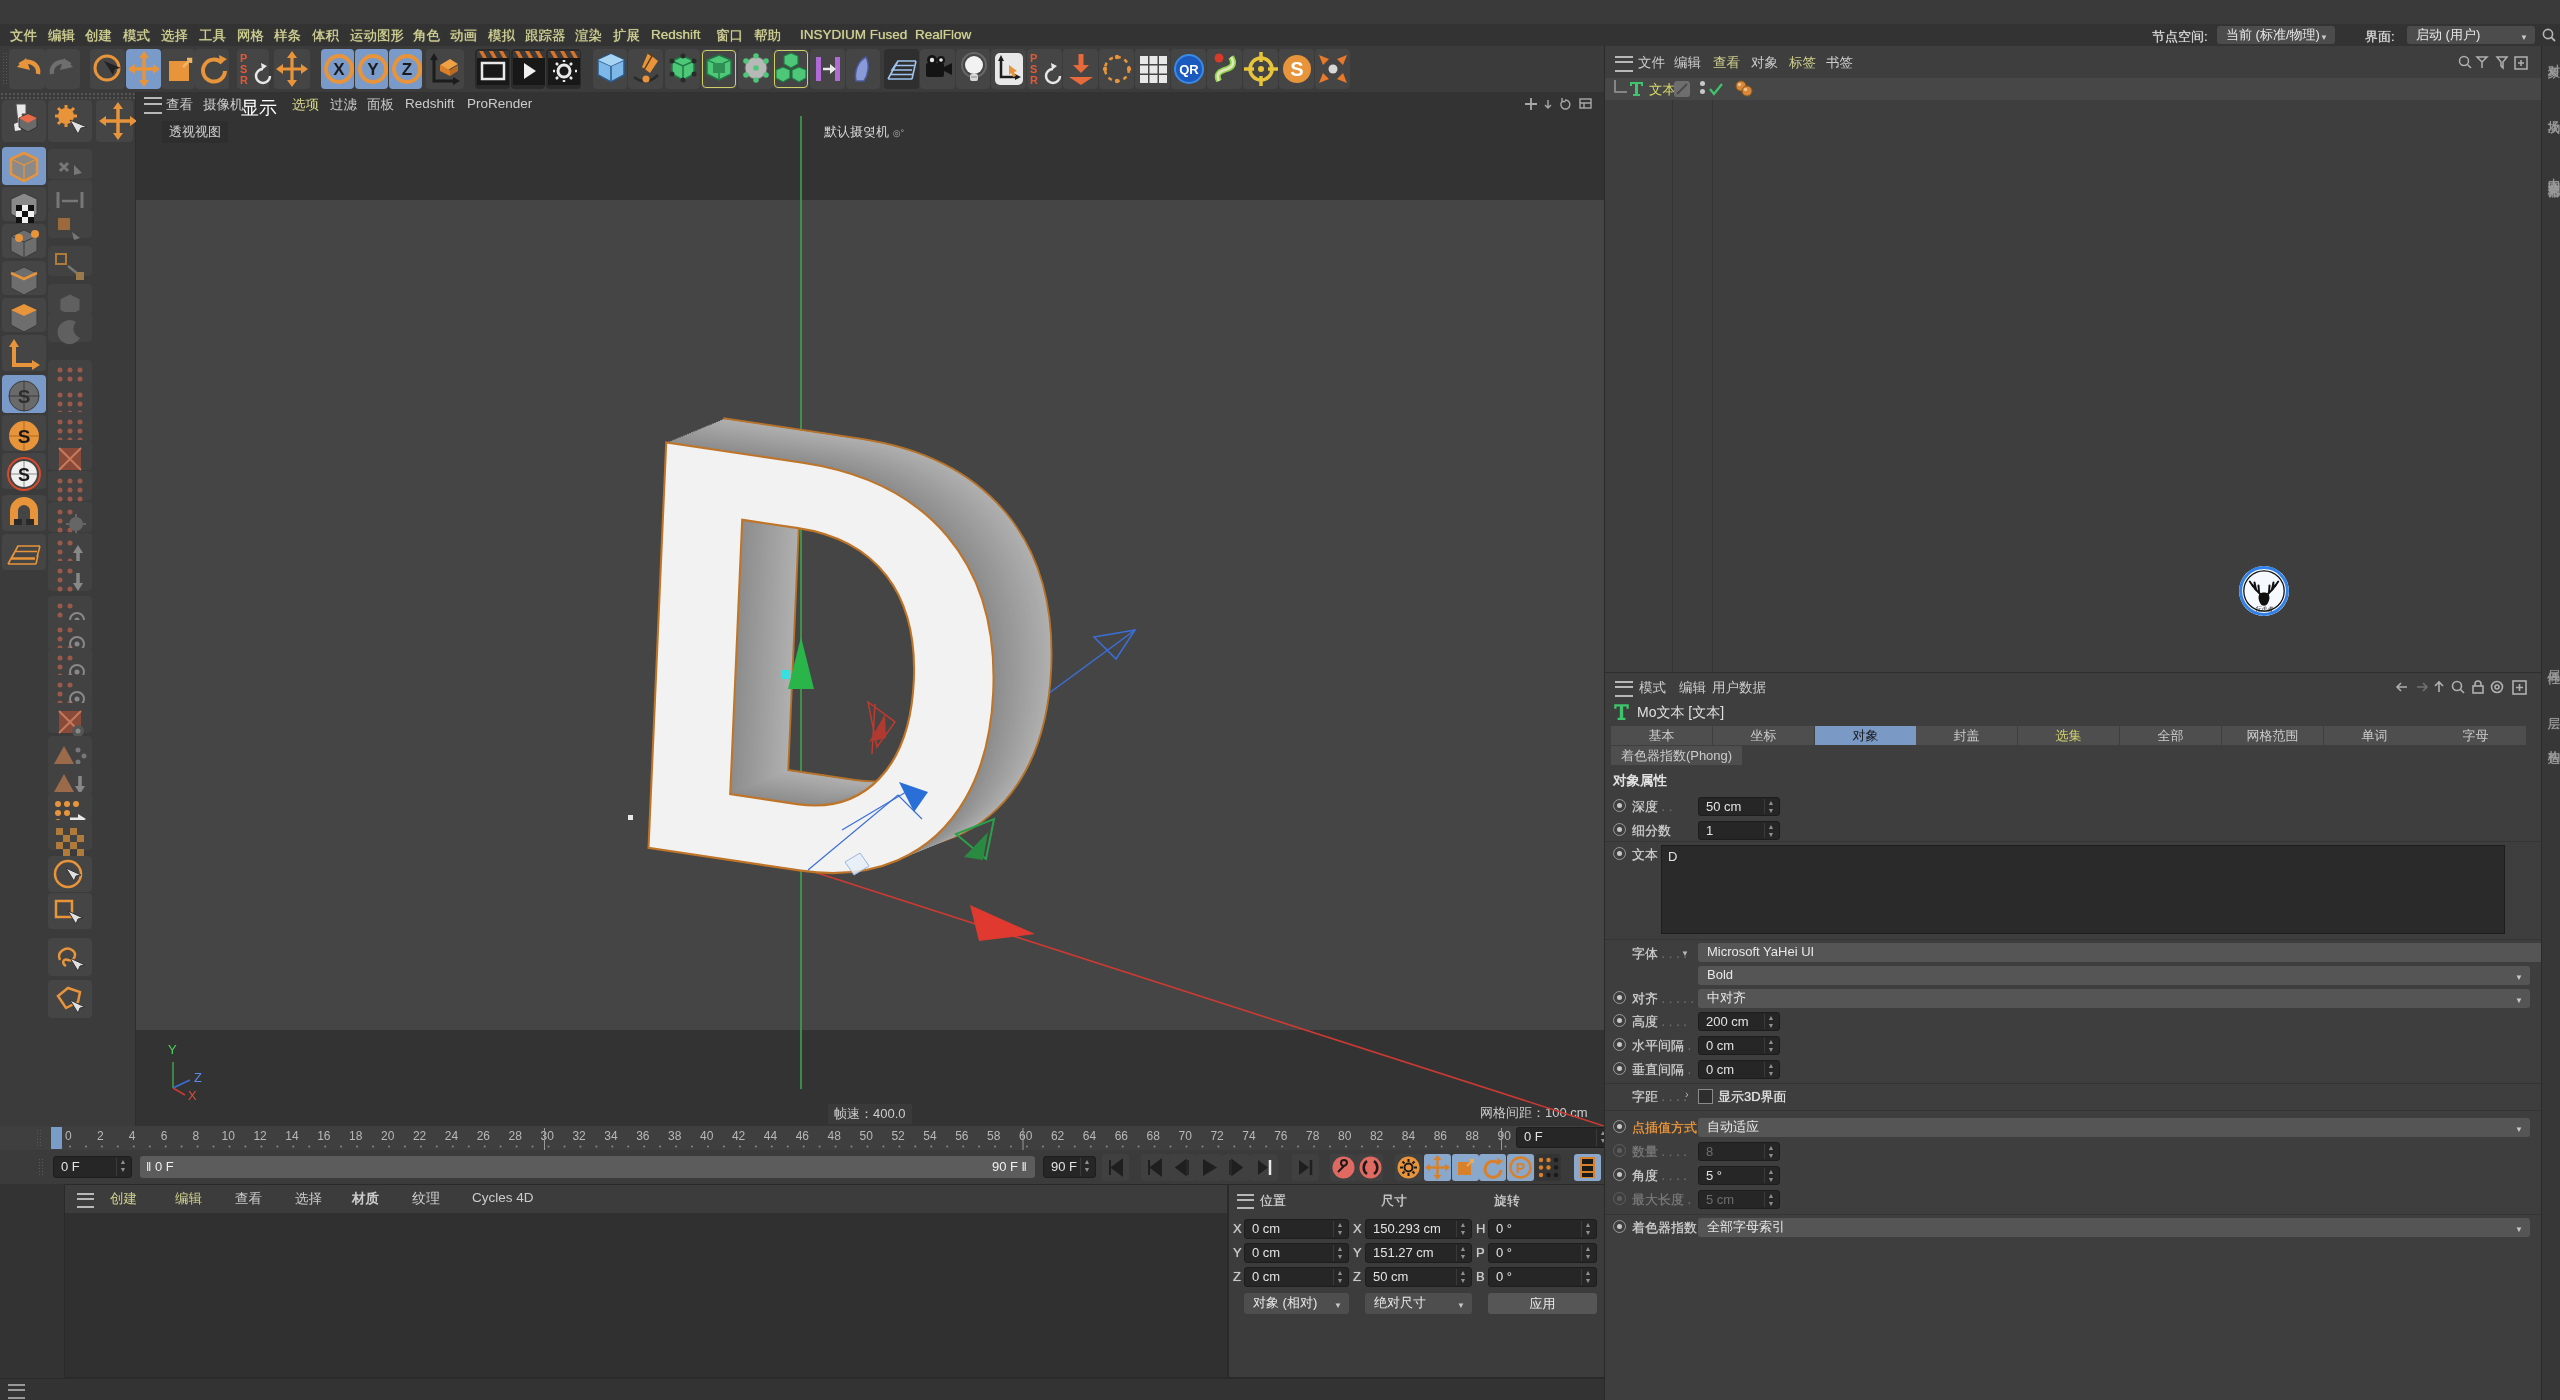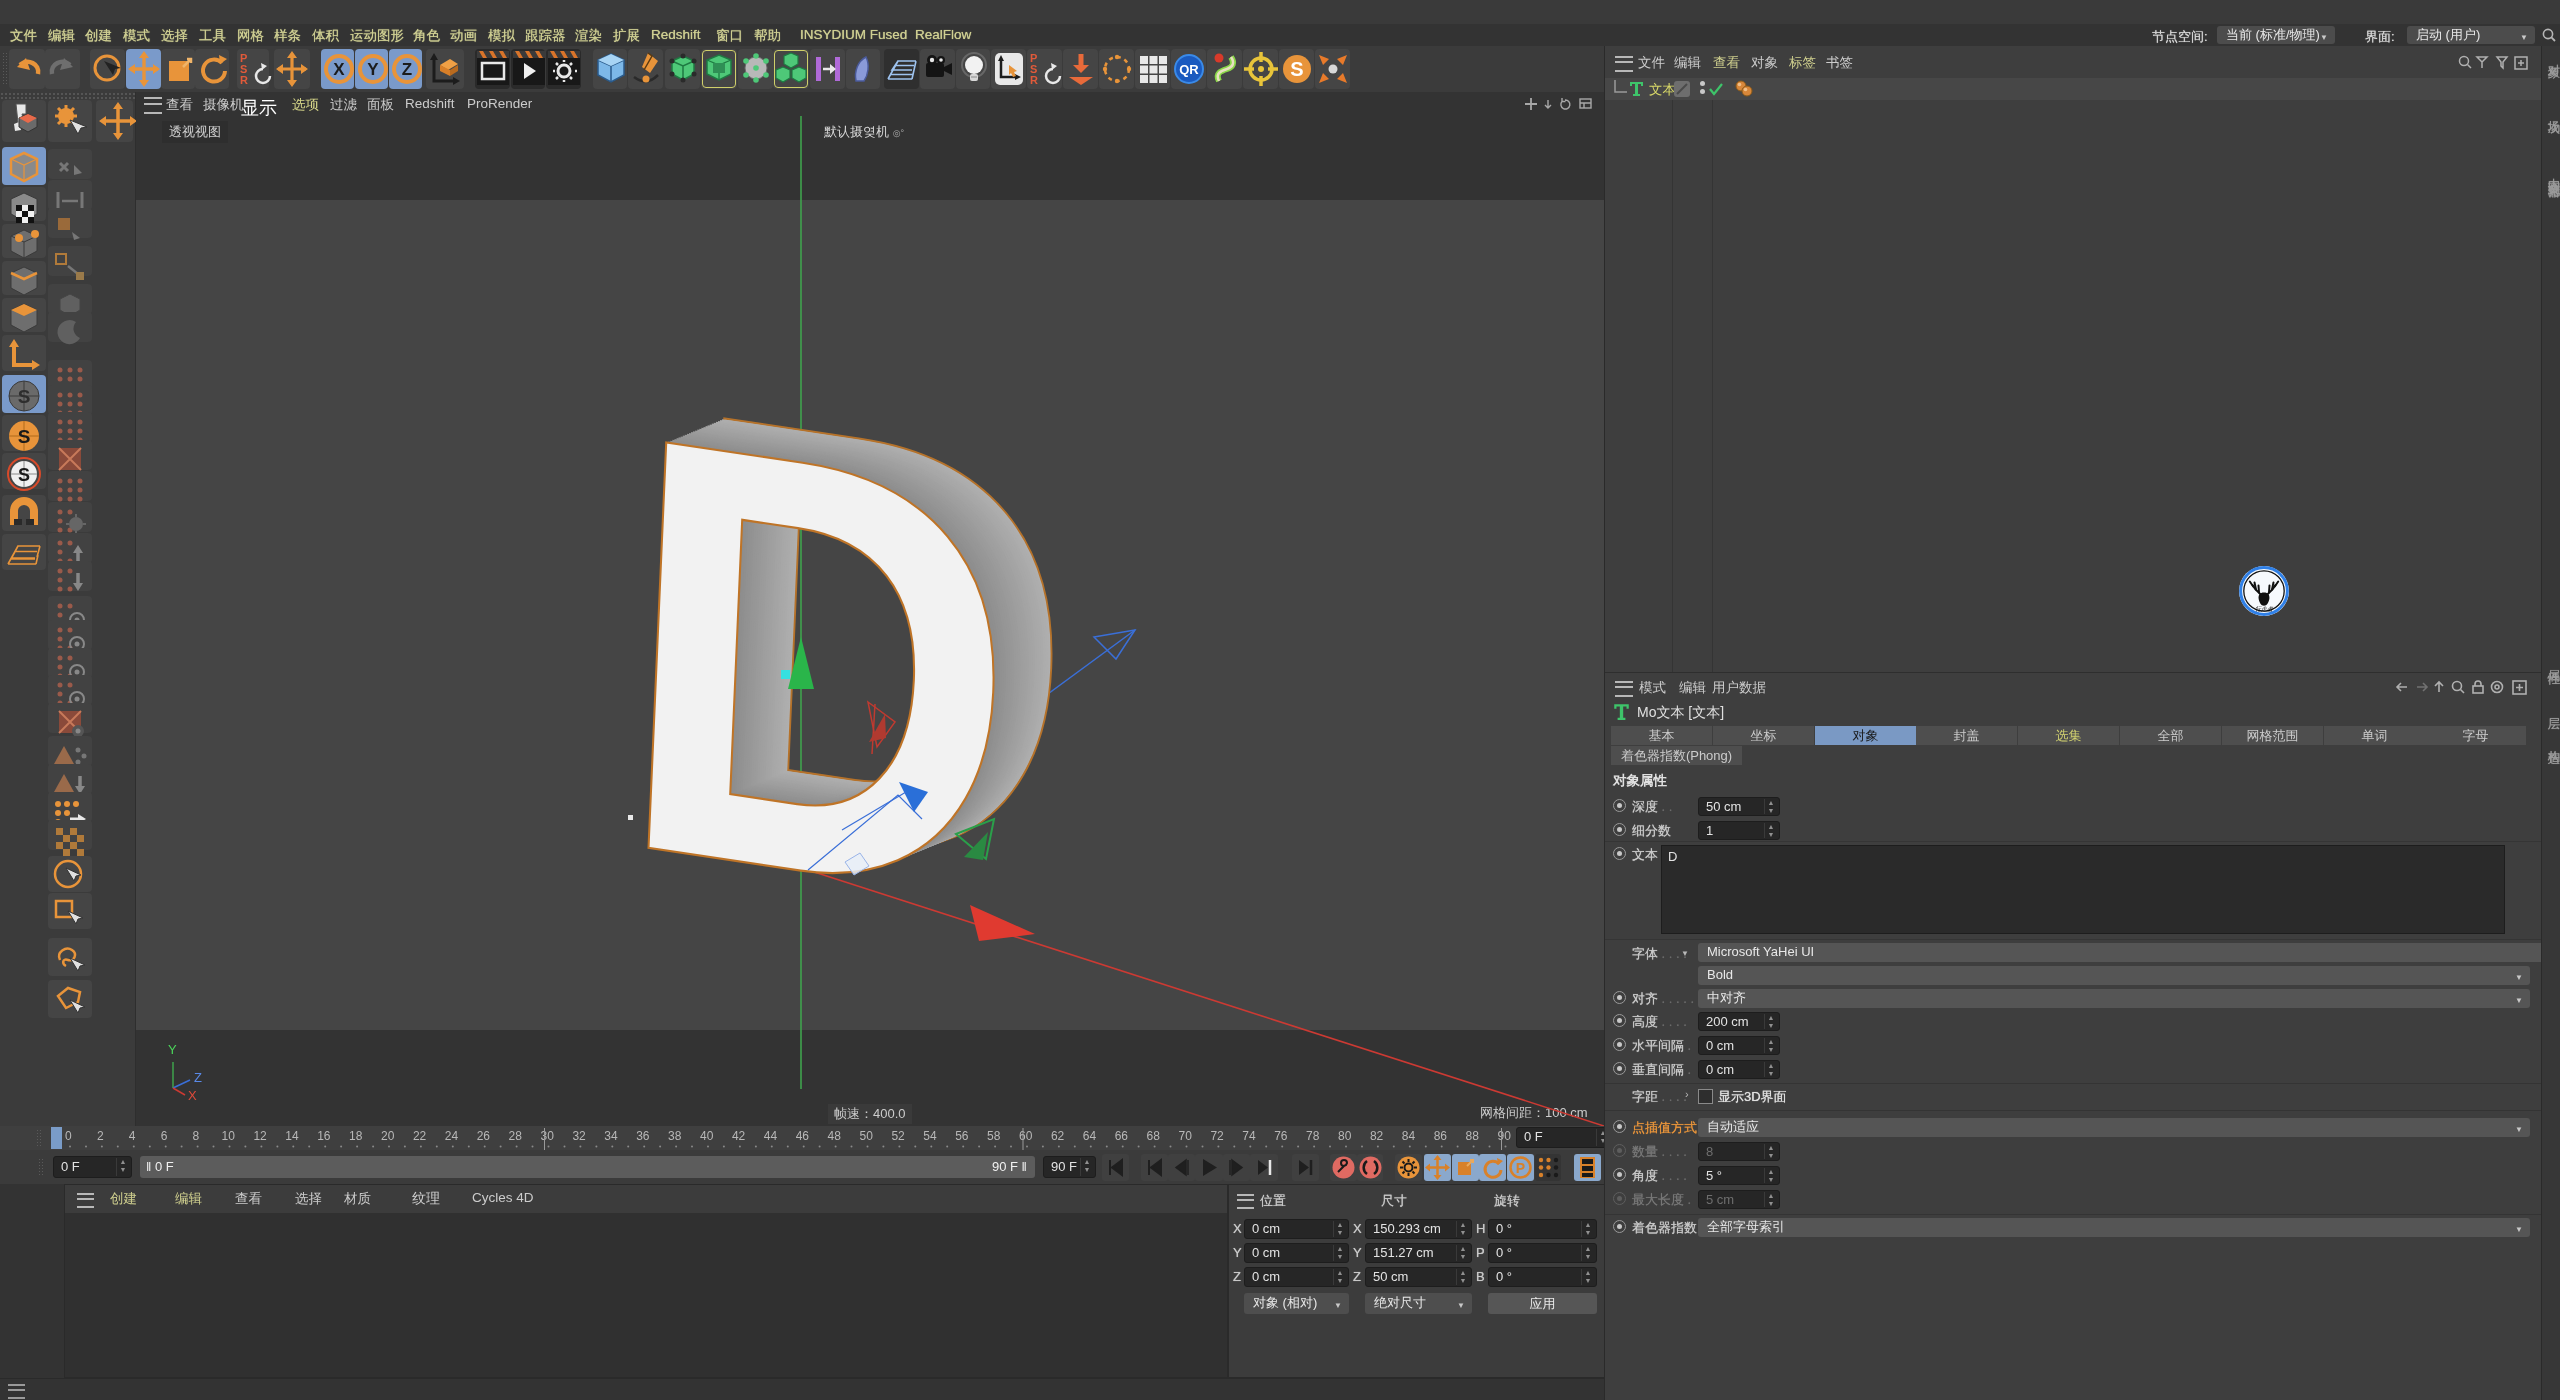--- a/index.html
+++ b/index.html
@@ -1081,21 +1081,21 @@
 <div class="a" style="left:0;top:1184px;width:1604px;height:194px;background:#333333;">
 <div class="a" style="left:64px;top:0;width:1164px;height:194px;background:#383838;border:1px solid #2a2a2a;box-sizing:border-box;">
 <div class="a" style="left:0;top:0;width:100%;height:28px;background:#3c3c3c;border-bottom:1px solid #2c2c2c;">
 <div class="a" style="left:12px;top:8px;width:17px;height:11px;border-top:2px solid #b8b8b8;border-bottom:2px solid #b8b8b8;">
             <div style="margin-top:2.5px;height:2px;background:#b8b8b8;"></div>
           </div>
 <div class="a" style="left:45px;top:5px;font-size:13.5px;color:#cfcf8e;">创建</div>
 <div class="a" style="left:110px;top:5px;font-size:13.5px;color:#cfcf8e;">编辑</div>
 <div class="a" style="left:170px;top:5px;font-size:13.5px;color:#cccccc;">查看</div>
 <div class="a" style="left:230px;top:5px;font-size:13.5px;color:#cccccc;">选择</div>
-<div class="a" style="left:279px;top:5px;font-size:13.5px;color:#cccccc;">材质</div>
+<div class="a" style="left:287px;top:5px;font-size:13.5px;color:#cccccc;font-weight:bold;">材质</div>
 <div class="a" style="left:347px;top:5px;font-size:14px;color:#cccccc;">纹理</div>
 <div class="a" style="left:407px;top:5px;font-size:13.5px;color:#cccccc;">Cycles 4D</div>
 </div>
         <div class="a" style="left:0;top:28px;right:0;bottom:0;background:#303030;"></div>
       </div>
 <div class="a" style="left:1228px;top:0;width:388px;height:194px;background:#3c3c3c;border:1px solid #2a2a2a;box-sizing:border-box;font-size:13px;">
 <div class="a" style="left:8px;top:9px;width:17px;height:11px;border-top:2px solid #b8b8b8;border-bottom:2px solid #b8b8b8;">
           <div style="margin-top:2.5px;height:2px;background:#b8b8b8;"></div>
         </div>
 <div class="a lbl" style="left:31px;top:7px;">位置</div>

